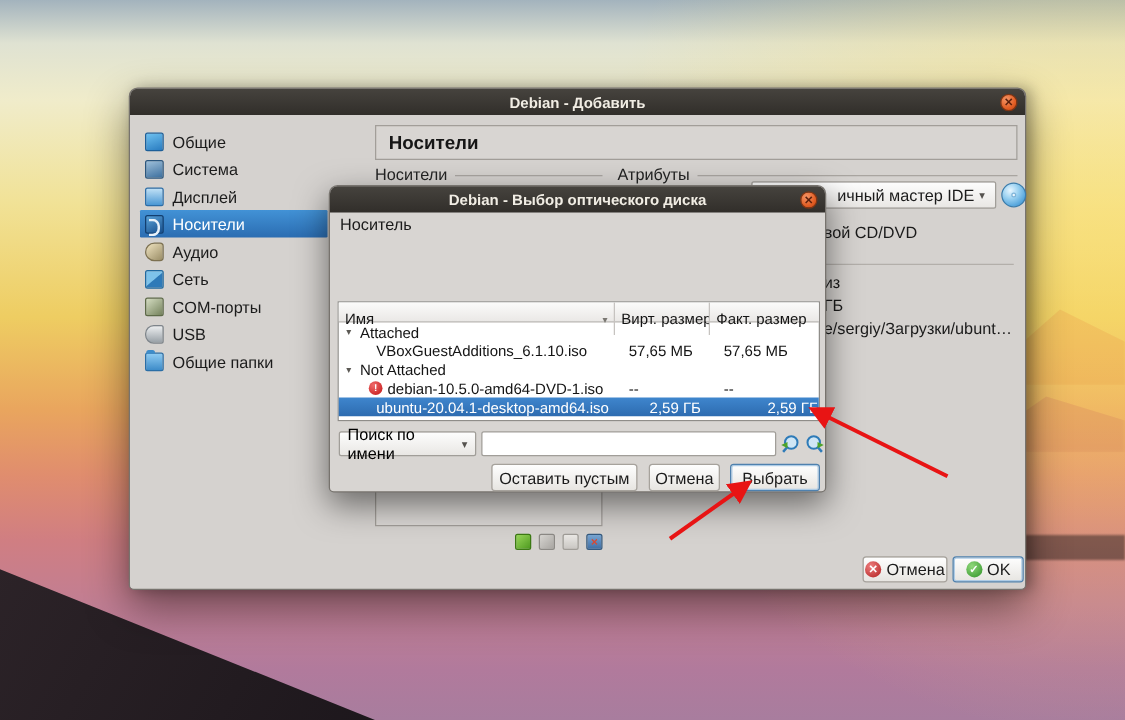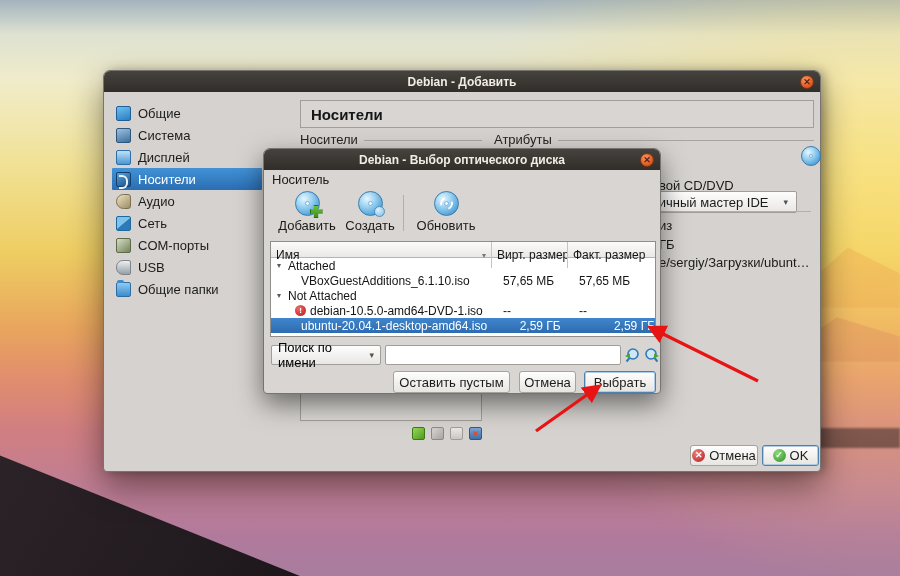--- a/index.html
+++ b/index.html
@@ -69,22 +69,22 @@
   .titool { width:13px; height:13px; border-radius:2px; }
   .titool.add-ctrl { background:linear-gradient(140deg,#9bd95c,#4e9a1f); border:1px solid #3c7a14; }
   .titool.rem-ctrl { background:linear-gradient(140deg,#d9d7d3,#a7a4a0); border:1px solid #8d8a86; }
   .titool.add-att  { background:linear-gradient(#eceae7,#c9c6c2); border:1px solid #a09d98; }
   .titool.rem-att  { background:linear-gradient(#7aa7d4,#3f6fa5); border:1px solid #33597f; position:relative; }
   .titool.rem-att::after { content:""; position:absolute; inset:3px; background:#d84a35;
     clip-path:polygon(0 15%,15% 0,50% 35%,85% 0,100% 15%,65% 50%,100% 85%,85% 100%,50% 65%,15% 100%,0 85%,35% 50%); }
 
   .attr-combo { position:absolute; left:497px; top:74px; width:196px; height:22px;
     background:linear-gradient(#fdfdfd,#e9e7e4); border:1px solid #a19e99; border-radius:2px;
-    display:flex; align-items:center; justify-content:flex-end; gap:15px; padding-right:8px;
-    font-size:13px; color:#1b1b1b;margin-top:46px; }
+    display:flex; align-items:center; justify-content:flex-end; gap:4px; padding-right:8px;
+    font-size:13px; color:#1b1b1b; }
   .combo-arrow { font-size:9px; color:#55524e; }
   .cd-btn { position:absolute; left:697px; top:75px; width:20px; height:20px; border-radius:50%;
     background:radial-gradient(circle at 35% 30%,#e8f6ff,#9fd4f2 35%,#58a7dd 72%,#3e84bb); border:1px solid #3b7cab; }
   .cd-btn::after { content:""; position:absolute; inset:7px; background:#eef7fd; border-radius:50%; border:1px solid #7fb4d8; }
   .attr-frag { position:absolute; font-size:13px; color:#1b1b1b; white-space:nowrap; }
   .frag-livecd { left:555px; top:107px; }
   .attr-sep { position:absolute; left:554px; top:140px; width:153px; height:1px; background:#b3afaa; }
   .frag-i1 { left:555px; top:147px; }
   .frag-i2 { left:555px; top:166px; }
   .frag-i3 { left:555px; top:184px; width:152px; overflow:hidden; }
@@ -256,41 +256,20 @@
 
 <div class="win chooser-win">
   <div class="titlebar">
     <span class="titletext">Debian - Выбор оптического диска</span>
     <span class="closebtn">✕</span>
   </div>
   <div class="menubar">
     <span>Носитель</span>
   </div>
 
-  <div class="toolbar">
-    <div class="tool tool-add">
-      <span class="disc">
-          <span class="ov-plus"></span>
-        </span>
-      <span>Добавить</span>
-    </div>
-    <div class="tool tool-create">
-      <span class="disc">
-          <span class="ov-dot"></span>
-        </span>
-      <span>Создать</span>
-    </div>
-    <div class="tool-sep"></div>
-    <div class="tool tool-refresh">
-      <span class="disc">
-          <span class="refresh-mark"></span>
-        </span>
-      <span>Обновить</span>
-    </div>
-  </div>
 
   <div class="medialist">
     <div class="mhead">
       <div class="mh mh-name">
         <span>Имя</span>
         <span class="sort-arrow">▾</span>
       </div>
       <div class="mh mh-virt">
         <span>Вирт. размер</span>
         </div>

